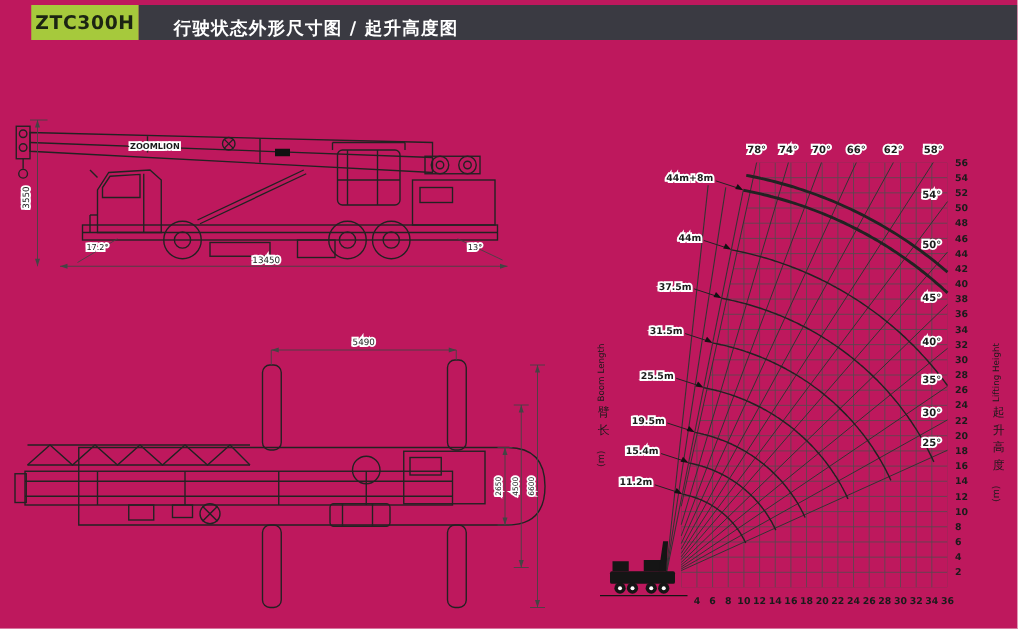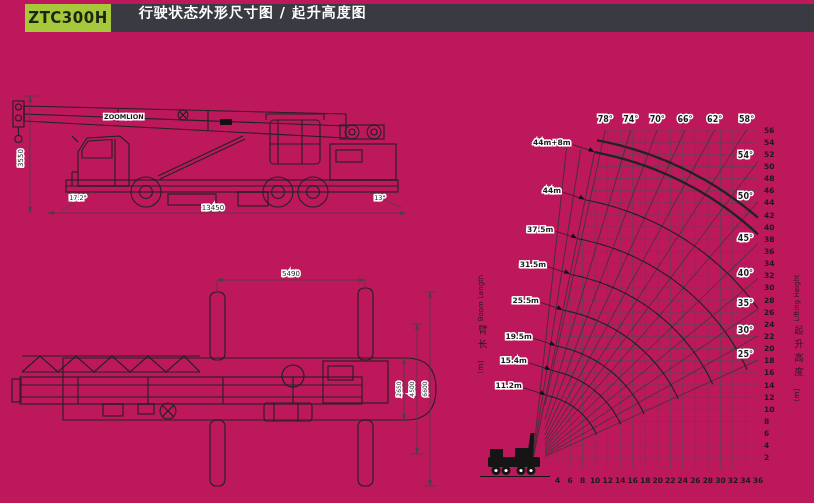--- a/index.html
+++ b/index.html
@@ -2,21 +2,21 @@
 <html style="--accent: #a6c93c; --bar: #3a3a42;"><head>
 <meta charset="utf-8">
 <style>
   html,body{margin:0;padding:0;background:#ffffff;}
   .page{position:relative;width:814px;height:503px;background:#be185d;overflow:hidden;
         font-family:"DejaVu Sans",sans-serif;}
   .model-badge{position:absolute;left:25px;top:4px;width:86px;height:28px;
         background:var(--accent,#a6c93c);color:#1c2413;font-weight:bold;font-size:15px;
         display:flex;align-items:center;justify-content:center;letter-spacing:.5px;}
   .title-bar{position:absolute;left:111px;top:4px;right:0;height:28px;
-        background:var(--bar,#3a3a42);display:flex;align-items:flex-start;}
+        background:var(--bar,#3a3a42);display:flex;align-items:flex-end;}
   .title-bar span{color:#ffffff;font-weight:bold;font-size:14px;padding-left:28px;letter-spacing:1px;}
   svg{position:absolute;}
   svg text{font-family:"DejaVu Sans",sans-serif;fill:#1b1b1b;}
   .halo{paint-order:stroke;stroke:#ffffff;stroke-width:3px;}
 </style>
 </head>
 <body>
 
 <div class="page">
 

